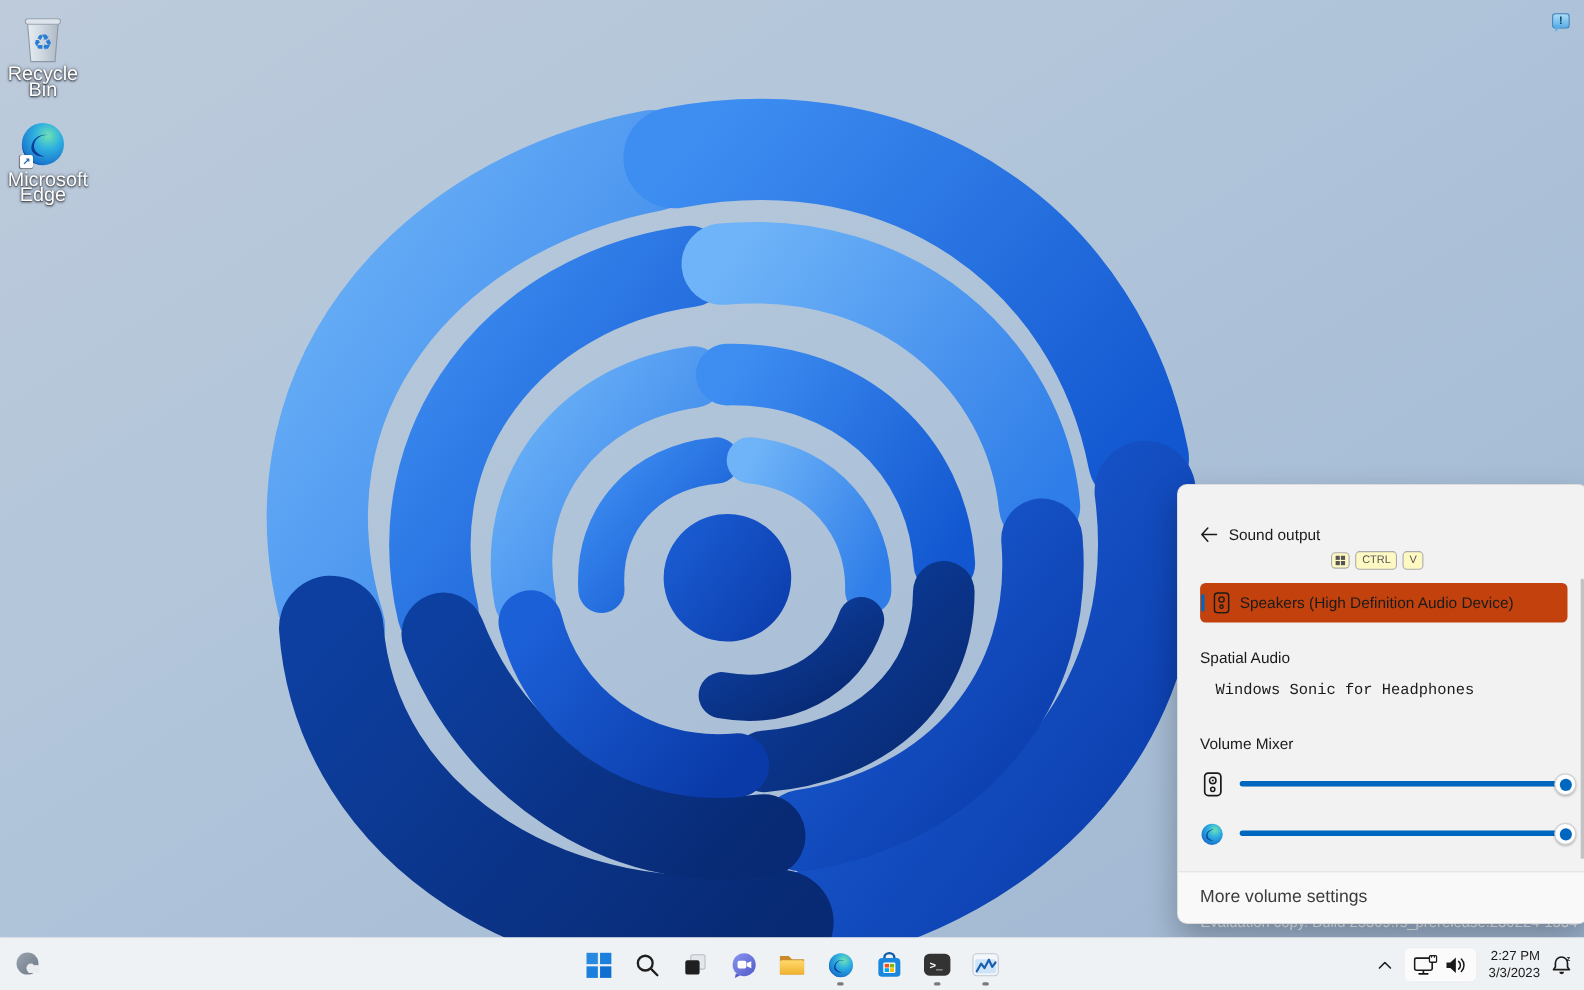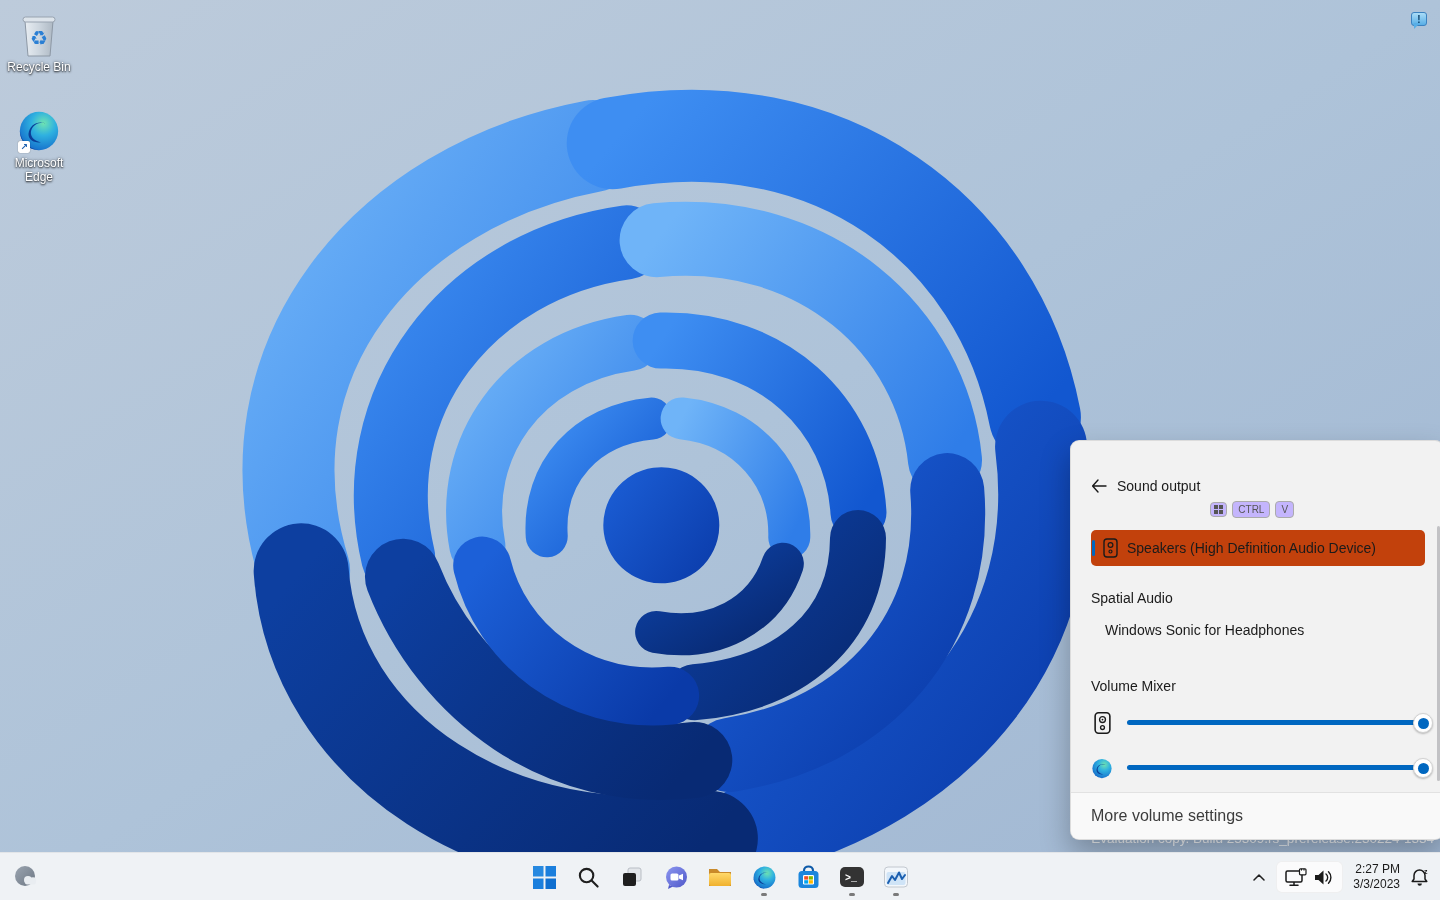--- a/index.html
+++ b/index.html
@@ -7,21 +7,21 @@
     font-family:"Liberation Sans","DejaVu Sans",sans-serif; }
   .stage { position:relative; width:1440px; height:900px; overflow:hidden; background:#aec2d8; }
 
   
   .wallpaper { position:absolute; inset:0; z-index:0; }
 
   
   .desk-icon { position:absolute; width:78px; display:flex; flex-direction:column; align-items:center;
     z-index:5; cursor:default; }
   .desk-icon .glyph { width:46px; height:46px; display:flex; align-items:center; justify-content:center; position:relative; }
-  .desk-icon .lbl { margin-top:2px; font-size:12px; color:#fff; text-align:center; line-height:14px;
+  .desk-icon .lbl { margin-top:2px; font-size:18px; color:#fff; text-align:center; line-height:14px;
     text-shadow:0 1px 2px rgba(0,0,0,.85), 0 0 3px rgba(0,0,0,.5); max-width:64px; }
   .shortcut-badge { position:absolute; left:2px; bottom:1px; width:12px; height:12px; background:#fff;
     border-radius:2px; display:flex; align-items:center; justify-content:center; font-size:9px; font-weight:bold;
     color:#1f62b0; box-shadow:0 0 1px rgba(0,0,0,.6); }
 
   
   .feedback { position:absolute; top:12px; right:13px; width:16px; height:14px; z-index:5;
     background:linear-gradient(#aadcf7,#58aee6); border:1px solid #3c82c0; border-radius:3px;
     display:flex; align-items:center; justify-content:center; font-size:10px; font-weight:bold; color:#0b3e66; }
   .feedback::after { content:""; position:absolute; left:2px; bottom:-4px; border:3px solid transparent;
@@ -33,33 +33,33 @@
 
   
   .flyout { position:absolute; left:1070px; top:440px; width:374px; height:400px; z-index:40;
     background:#f2f2f2; border:1px solid rgba(0,0,0,.09); border-radius:9px;
     box-shadow:0 14px 30px rgba(0,0,0,.28); overflow:hidden; }
   .fly-header { display:flex; align-items:center; padding:13px 18px 0 14px; }
   .back-btn { width:28px; height:26px; display:flex; align-items:center; justify-content:center;
     border-radius:4px; cursor:default; }
   .fly-title { margin-left:4px; font-size:14px; color:#1a1a1a; }
   .kbd-group { margin-left:10px; display:flex; align-items:center; gap:5px; }
-  .kbd { border:1px solid #ababab; background:#c4b5fd; border-radius:4px; font-size:10px; color:#555;
+  .kbd { border:1px solid #ababab; background:#fef9c3; border-radius:4px; font-size:10px; color:#555;
     padding:1px 5px; line-height:13px; min-width:14px; text-align:right;margin-top:47px; }
   .kbd.win { padding:2px 3px; display:flex; align-items:center; justify-content:center; }
 
   .item { margin:0 18px 0 20px; height:36px; border-radius:5px; display:flex; align-items:center;
     padding:0 10px; position:relative; font-size:14px; color:#1b1b1b; cursor:default; }
   .item.selected { background:#c2410c; }
   .item .pill { position:absolute; left:1px; top:10px; width:3px; height:16px; border-radius:2px; background:#0067c0; }
   .item .dev-icon { margin:0 9px 0 2px; display:flex; }
 
   .section-label { margin:24px 20px 0; font-size:14px; font-weight:normal; color:#1a1a1a; }
-  .option-plain { margin:16px 18px 0 20px; height:32px; display:flex; align-items:flex-start; padding:0 10px;
-    font-size:14px; color:#1b1b1b; border-radius:5px; cursor:default; }
+  .option-plain { margin:6px 18px 0 20px; height:32px; display:flex; align-items:center; padding:0 10px;
+    font-size:14px; color:#1b1b1b; border-radius:5px; cursor:default;font-family:Liberation Mono, monospace; }
 
   .slider-row { margin:15px 20px 0; display:flex; align-items:center; height:28px; }
   .slider-row .s-icon { width:22px; display:flex; justify-content:center; margin-right:14px; }
   .slider { position:relative; flex:1; height:20px; cursor:default; }
   .slider .rail { position:absolute; left:0; right:0; top:8px; height:4px; border-radius:2px; background:#8a8a8a33; }
   .slider .fill { position:absolute; left:0; top:7px; height:5px; border-radius:3px; background:#0067c0; }
   .slider .thumb { position:absolute; top:0; width:20px; height:20px; border-radius:50%; background:#fff;
     border:1px solid #d2d2d2; box-shadow:0 1px 2px rgba(0,0,0,.25); display:flex; align-items:center; justify-content:center; }
   .slider .thumb::after { content:""; width:11px; height:11px; border-radius:50%; background:#0067c0; }
 

